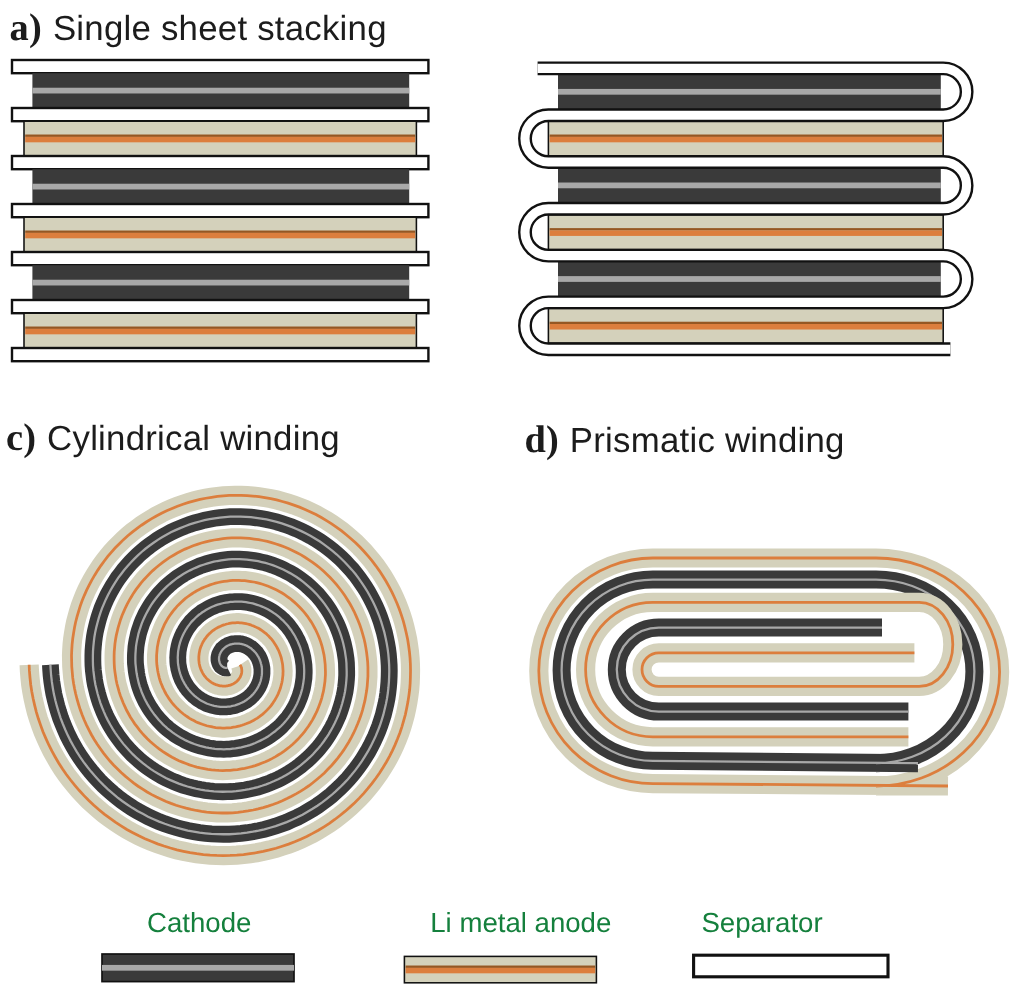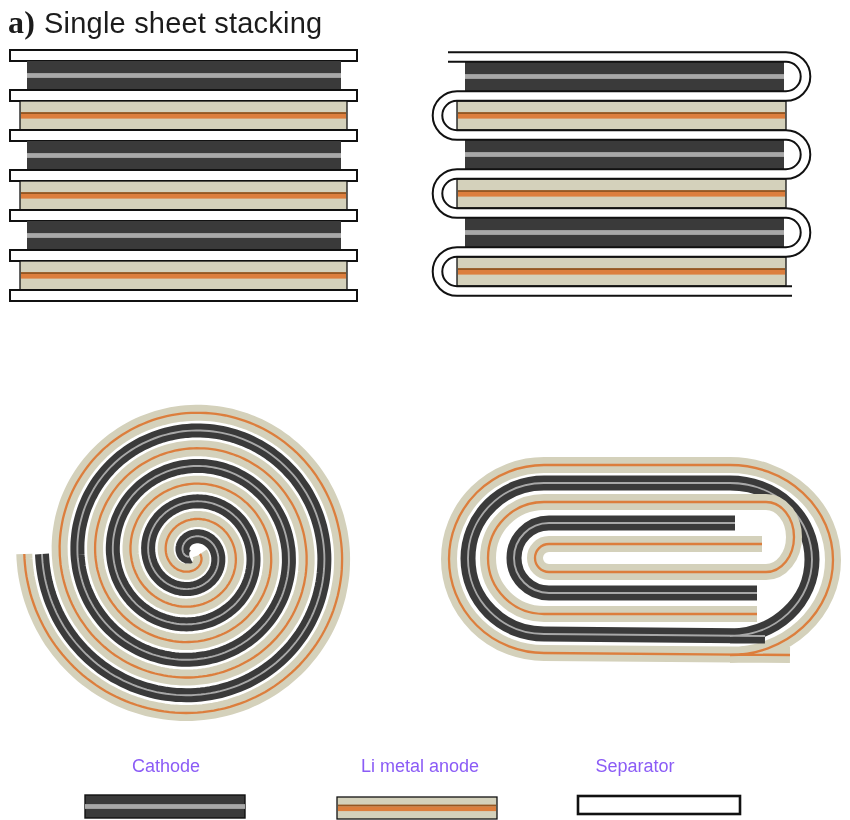--- a/index.html
+++ b/index.html
@@ -20,22 +20,22 @@
   }
   .panel-title .prefix{
     font-family:"Liberation Serif", serif;
     font-weight:bold;
     font-size:32px;
     margin-right:9px;
   }
   .legend-label{
     position:absolute;
     transform:translateX(-50%);
-    font-size:18px;
-    color:#8b5cf6;
+    font-size:23px;
+    color:#15803d;
     white-space:nowrap;
   }
 </style>
 </head>
 <body>
 
 <div class="stage">
 
   <svg id="figure-canvas" width="850" height="820" viewBox="0 0 850 820">
       <g>
@@ -109,18 +109,24 @@
         <rect x="338" y="806.5" width="158" height="4.6" fill="#dc7e3d"></rect>
       </g>
       <g>
         <rect x="578" y="796" width="162" height="18" fill="#ffffff" stroke="#111111" stroke-width="2.6"></rect>
       </g>
     </svg>
 
   <div class="panel-title" style="left:8px;top:4px">
     <span class="prefix">a)</span><span>Single sheet stacking</span>
   </div>
+  <div class="panel-title" style="left:5px;top:346px">
+    <span class="prefix">c)</span><span>Cylindrical winding</span>
+  </div>
+  <div class="panel-title" style="left:437px;top:348px">
+    <span class="prefix">d)</span><span>Prismatic winding</span>
+  </div>
 
   <div class="legend-label" style="left:166px;top:756px">Cathode</div>
-  <div class="legend-label" style="left:420px;top:756px">Li metal anode</div>
+  <div class="legend-label" style="left:434px;top:756px">Li metal anode</div>
   <div class="legend-label" style="left:635px;top:756px">Separator</div>
 
 </div>
 
 </body></html>

